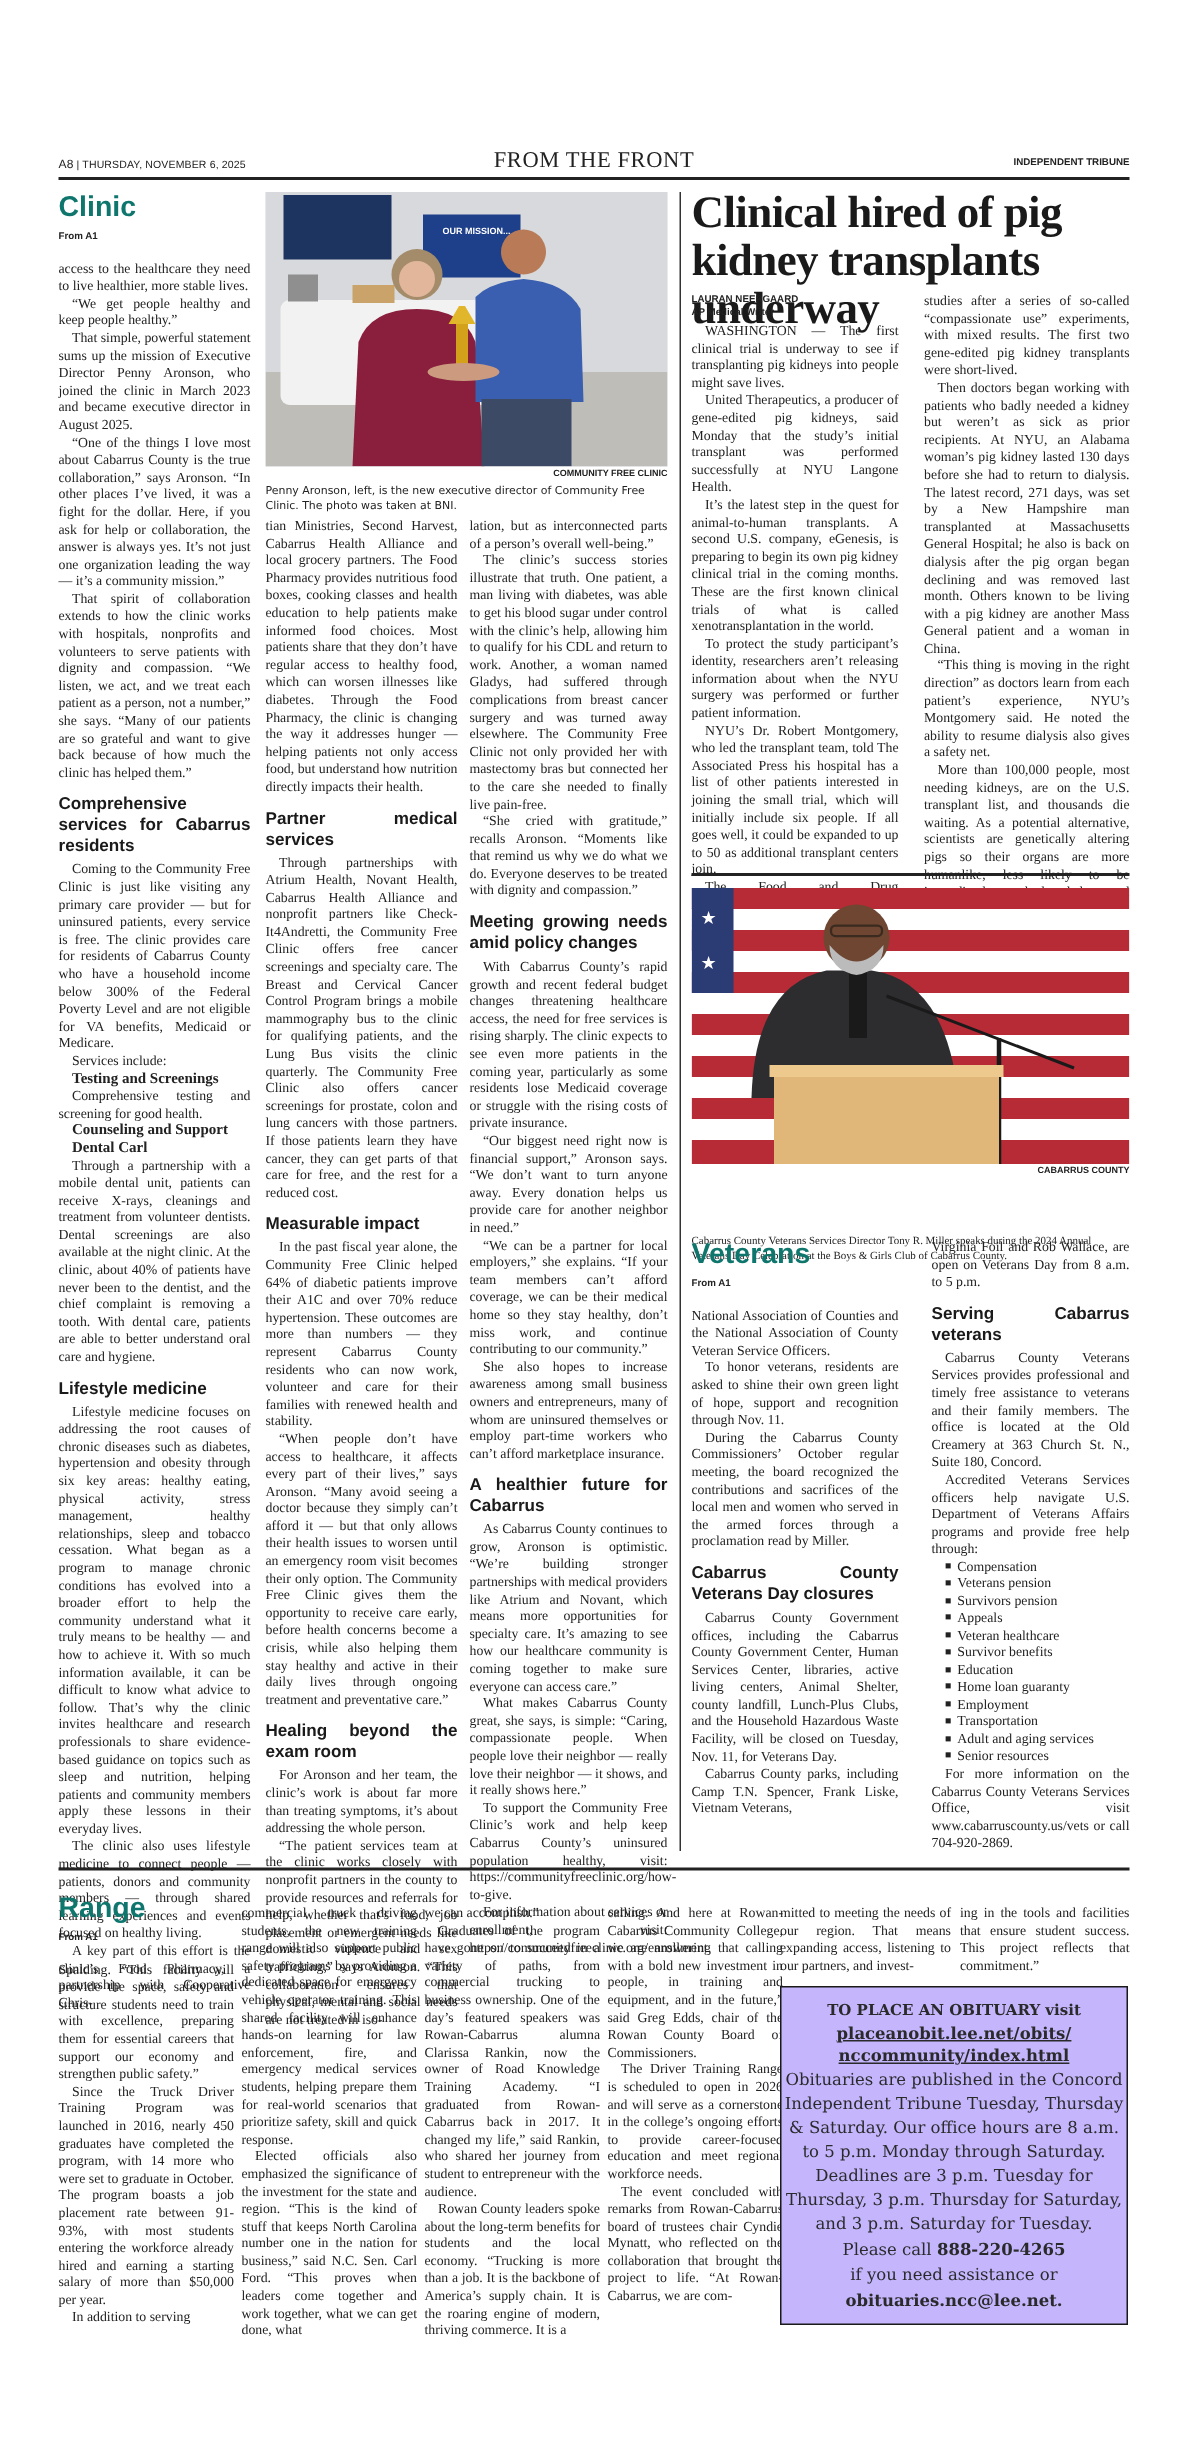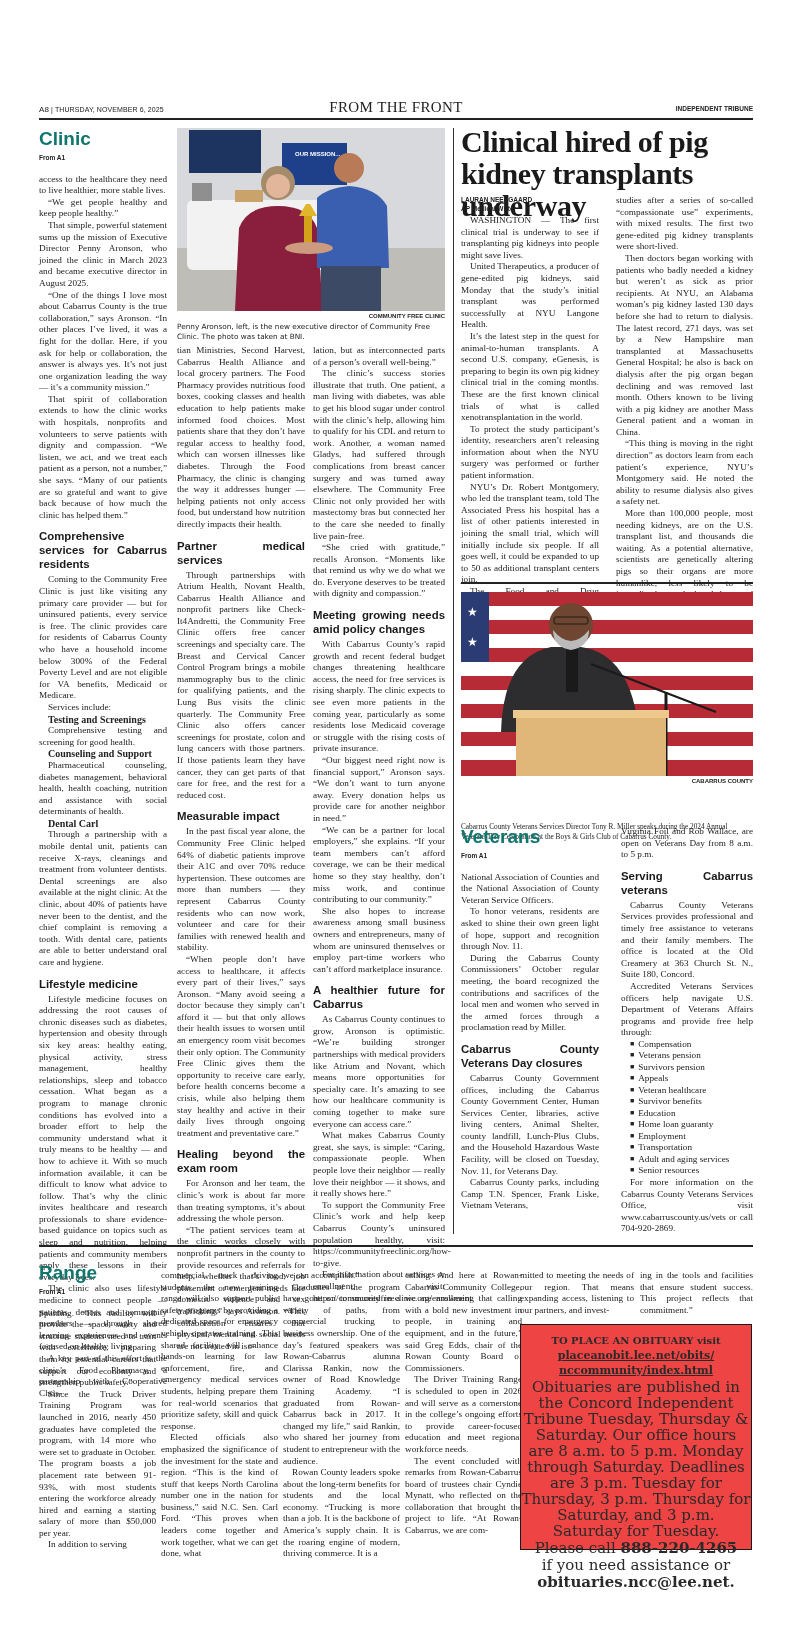--- a/index.html
+++ b/index.html
@@ -29,24 +29,24 @@
   .hrule { position: absolute; height: 2px; background: #222; }
 
   .headline { position: absolute; font-family: "Liberation Serif", serif; font-weight: 700; font-size: 30px; line-height: 32px; letter-spacing: -0.4px; color: #1a1a1a; }
   .byline { font-family: "Liberation Sans", sans-serif; font-weight: 700; font-size: 6.5px; line-height: 9px; }
   .bycred { font-family: "Liberation Sans", sans-serif; font-weight: 700; font-size: 6.5px; line-height: 9px; margin-bottom: 2px; }
 
   ul.bullets { list-style: none; padding-left: 9px; }
   ul.bullets li { line-height: 10.5px; }
   ul.bullets li::before { content: "\25A0"; font-size: 7px; margin-right: 4px; position: relative; top: -1px; }
 
-  .obit { position: absolute; left: 520px; top: 1324px; width: 232px; height: 226px; background: #ef4444; border: 1.5px solid #1a1a1a; text-align: center; font-family: "DejaVu Serif", serif; color: #2a2a2a; padding-top: 9px; }
+  .obit { position: absolute; left: 520px; top: 1324px; width: 232px; height: 226px; background: #c4b5fd; border: 1.5px solid #1a1a1a; text-align: center; font-family: "DejaVu Serif", serif; color: #2a2a2a; padding-top: 9px; }
   .obit .title { font-weight: 700; font-size: 10px; line-height: 14px; }
   .obit .url { font-weight: 700; font-size: 11px; line-height: 15px; text-decoration: underline; }
-  .obit .body { font-size: 15px; line-height: 16px; margin-top: 1px; }
+  .obit .body { font-size: 11px; line-height: 16px; margin-top: 1px; }
   .obit b { font-weight: 700; text-align: right; }
 </style>
 </head>
 <body>
 
 <div class="folio">
   <div class="left"><b>A8</b> | <span>THURSDAY, NOVEMBER 6, 2025</span></div>
   <div class="center">FROM THE FRONT</div>
   <div class="right">INDEPENDENT TRIBUNE</div>
 </div>
@@ -59,21 +59,20 @@
   <p>“We get people healthy and keep people healthy.”</p>
   <p>That simple, powerful statement sums up the mission of Executive Director Penny Aronson, who joined the clinic in March 2023 and became executive director in August 2025.</p>
   <p>“One of the things I love most about Cabarrus County is the true collaboration,” says Aronson. “In other places I’ve lived, it was a fight for the dollar. Here, if you ask for help or collaboration, the answer is always yes. It’s not just one organization leading the way — it’s a community mission.”</p>
   <p>That spirit of collaboration extends to how the clinic works with hospitals, nonprofits and volunteers to serve patients with dignity and compassion. “We listen, we act, and we treat each patient as a person, not a number,” she says. “Many of our patients are so grateful and want to give back because of how much the clinic has helped them.”</p>
   <div class="subhead">Comprehensive services for Cabarrus residents</div>
   <p>Coming to the Community Free Clinic is just like visiting any primary care provider — but for uninsured patients, every service is free. The clinic provides care for residents of Cabarrus County who have a household income below 300% of the Federal Poverty Level and are not eligible for VA benefits, Medicaid or Medicare.</p>
   <p>Services include:</p>
   <div class="boldlabel">Testing and Screenings</div>
   <p>Comprehensive testing and screening for good health.</p>
   <div class="boldlabel">Counseling and Support</div>
-  <p>Pharmaceutical counseling, diabetes management, behavioral health, health coaching, nutrition and assistance with social determinants of health.</p>
   <div class="boldlabel">Dental Carl</div>
   <p>Through a partnership with a mobile dental unit, patients can receive X-rays, cleanings and treatment from volunteer dentists. Dental screenings are also available at the night clinic. At the clinic, about 40% of patients have never been to the dentist, and the chief complaint is removing a tooth. With dental care, patients are able to better understand oral care and hygiene.</p>
   <div class="subhead">Lifestyle medicine</div>
   <p>Lifestyle medicine focuses on addressing the root causes of chronic diseases such as diabetes, hypertension and obesity through six key areas: healthy eating, physical activity, stress management, healthy relationships, sleep and tobacco cessation. What began as a program to manage chronic conditions has evolved into a broader effort to help the community understand what it truly means to be healthy — and how to achieve it. With so much information available, it can be difficult to know what advice to follow. That’s why the clinic invites healthcare and research professionals to share evidence-based guidance on topics such as sleep and nutrition, helping patients and community members apply these lessons in their everyday lives.</p>
   <p>The clinic also uses lifestyle medicine to connect people — patients, donors and community members — through shared learning experiences and events focused on healthy living.</p>
   <p>A key part of this effort is the clinic’s Food Pharmacy, a partnership with Cooperative Chris-</p>
 </div>
 
 <div class="photo" style="left:177px; top:128px; width:268px; height:183px; background:#d9dcdf;">
   <svg width="268" height="183" viewBox="0 0 268 183">

